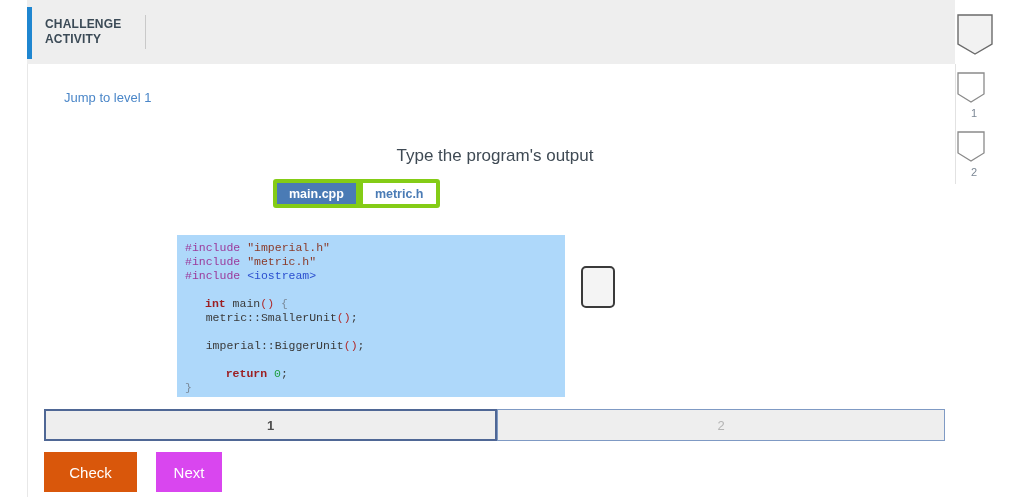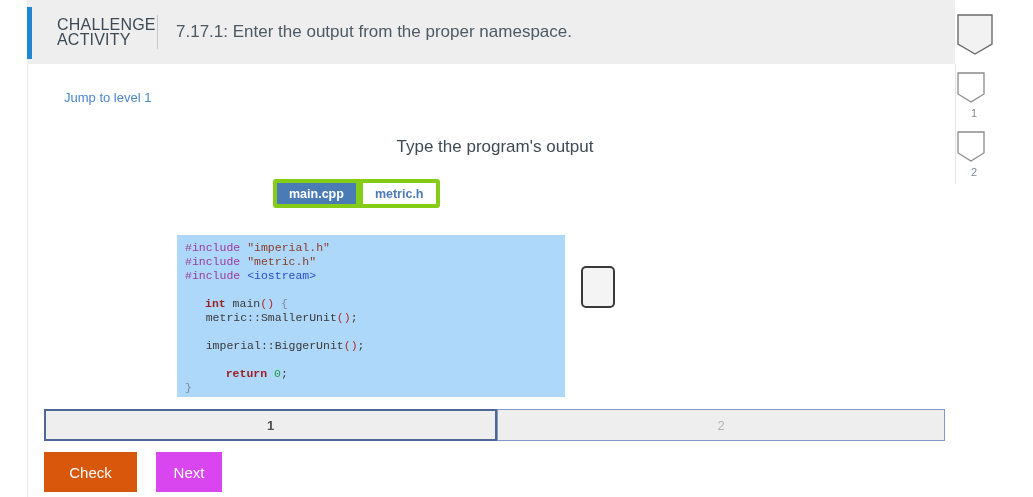--- a/index.html
+++ b/index.html
@@ -16,22 +16,22 @@
   .header {
     position: absolute; left: 27px; top: 0; width: 928px; height: 64px;
     background: #eeeeee;
     display: flex; align-items: center;
   }
   .header-accent {
     position: absolute; left: 27px; top: 7px; width: 5px; height: 52px;
     background: #1f86d0;
   }
   .ca-label {
-    margin-left: 30px; width: 92px;
-    font-size: 16px; font-weight: normal; line-height: 15px;
+    margin-left: 18px; width: 92px;
+    font-size: 12px; font-weight: bold; line-height: 15px;
     color: #3b4a56; letter-spacing: .2px;
   }
   .ca-divider {
     width: 1px; height: 34px; background: #c9c9c9; margin-left: 8px; margin-right: 18px;
   }
   .ca-title { font-size: 17px; color: #4c5a66; }
 
   
   .rail-divider {
     position: absolute; left: 955px; top: 64px; width: 1px; height: 120px;
@@ -49,21 +49,21 @@
   
   .card-edge {
     position: absolute; left: 27px; top: 64px; width: 1px; height: 433px;
     background: #e8e8e8;
   }
   .jump-link {
     position: absolute; left: 64px; top: 90px;
     font-size: 13px; color: #4a86c8; cursor: pointer;
   }
   .prompt {
-    position: absolute; left: 0; top: 137px; width: 990px;
+    position: absolute; left: 0; top: 146px; width: 990px;
     text-align: center; font-size: 17px; color: #3f4a54;
   }
 
   
   .tabs { position: absolute; left: 273px; top: 179px; display: flex; }
   .tab {
     height: 29px; padding: 0 12px;
     display: flex; align-items: center; justify-content: center;
     font-size: 12.5px; font-weight: bold;
     border: 4px solid #84cc16;
@@ -124,21 +124,20 @@
 <body>
 
 <div id="page">
 
   <div class="header">
     <div class="ca-label">
       <div>CHALLENGE</div>
       <div>ACTIVITY</div>
     </div>
     <div class="ca-divider"></div>
-    <div class="ca-title">7.17.1: Enter the output from the proper namespace.</div>
   </div>
   <div class="header-accent"></div>
 
   <div class="header-flag flag">
     <svg width="36" height="42" viewBox="0 0 36 42">
       <path d="M1 1 H35 V30 L18 40 L1 30 Z" fill="#f2f2f2" stroke="#6b6b6b" stroke-width="1.4"></path>
     </svg>
   </div>
 
   <div class="rail-divider"></div>

